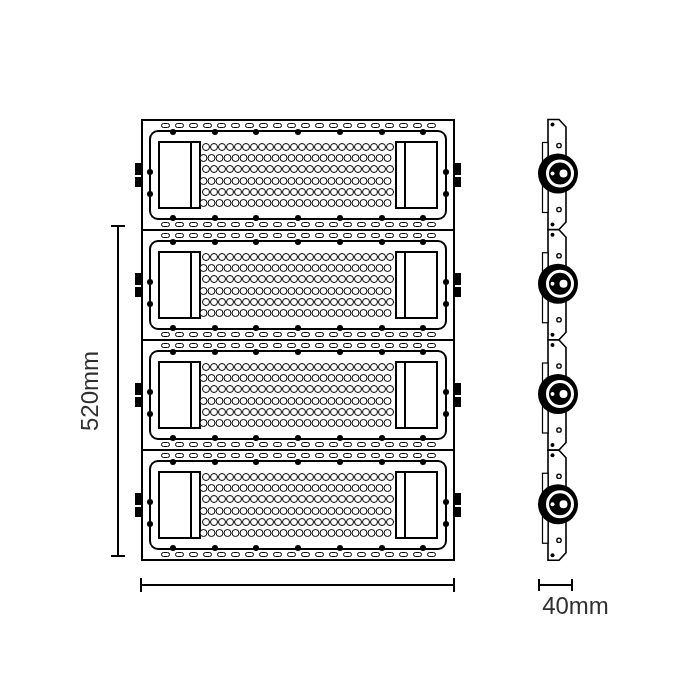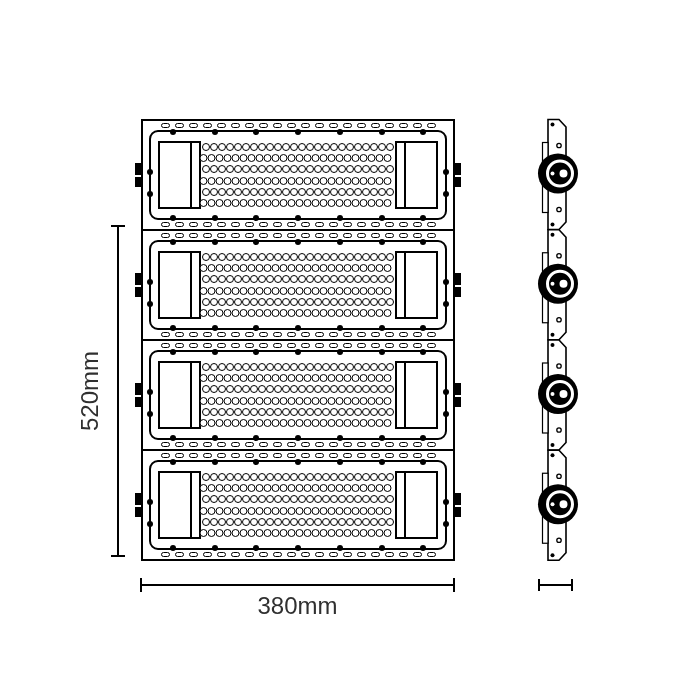--- a/index.html
+++ b/index.html
@@ -1034,19 +1034,19 @@
     </svg>
 
   <div class="dim-line" id="dim-h-line"></div>
   <div class="dim-line" id="dim-h-cap1"></div>
   <div class="dim-line" id="dim-h-cap2"></div>
   <div class="dim-label" id="dim-h-label">520mm</div>
 
   <div class="dim-line" id="dim-w-line"></div>
   <div class="dim-line" id="dim-w-cap1"></div>
   <div class="dim-line" id="dim-w-cap2"></div>
-  <div class="dim-label" id="dim-w-label">380mm</div>
 
   <div class="dim-line" id="dim-d-line"></div>
   <div class="dim-line" id="dim-d-cap1"></div>
   <div class="dim-line" id="dim-d-cap2"></div>
+  <div class="dim-label" id="dim-d-label">40mm</div>
 
 </div>
 
 </body></html>

